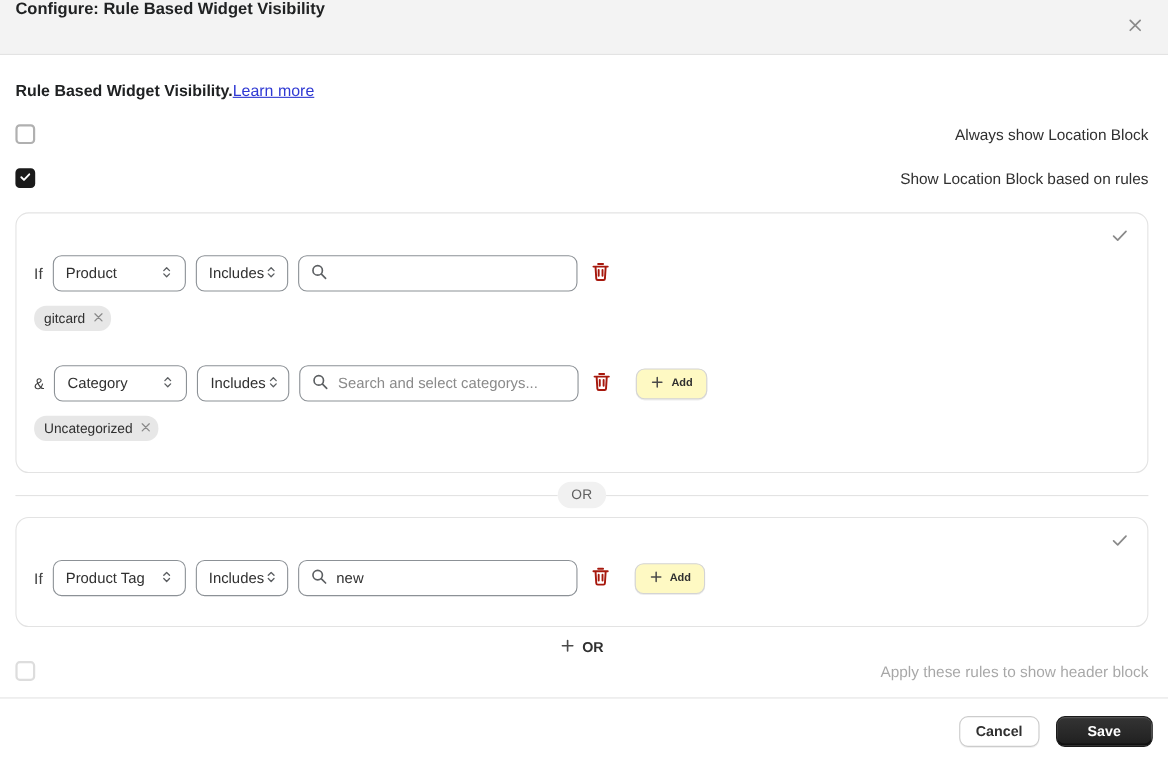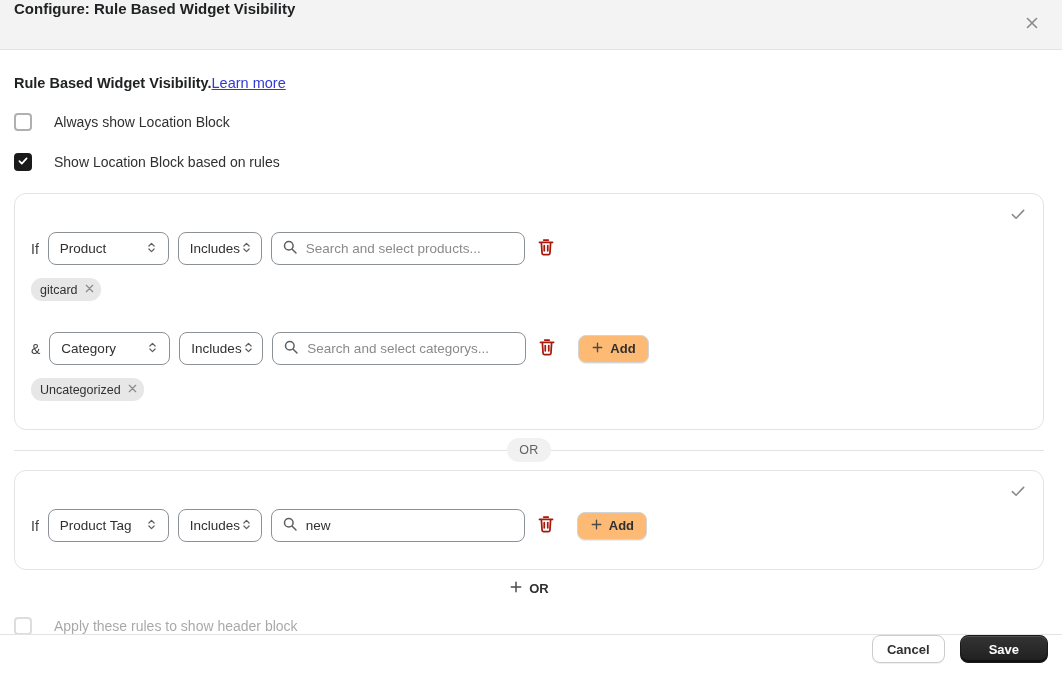--- a/index.html
+++ b/index.html
@@ -16,21 +16,21 @@
     display:flex; justify-content:space-between; padding:0 16px 0 14px;
   }
   .modal-title { font-size:15px; font-weight:700; color:#202223; }
   .close-btn { background:none; border:none; cursor:pointer; display:flex; align-items:center; padding:4px; }
 
   
   .modal-body { flex:1 1 auto; padding:25px 18px 0 14px; overflow:hidden; position:relative; }
   .intro { font-size:14.5px; font-weight:700; color:#202223; }
   .intro a { color:#2f39d3; font-weight:400; text-decoration:underline; cursor:pointer; }
 
-  .cb-row { display:flex; align-items:center; gap:22px; margin-top:22px; }
+  .cb-row { display:flex; align-items:center; gap:22px; margin-top:22px;justify-content:space-between; }
   .checkbox {
     width:18px; height:18px; border:2px solid #b0b0b0; border-radius:4px; background:#fff;
     display:flex; align-items:center; justify-content:center; cursor:pointer; flex:0 0 18px;
   }
   .checkbox.checked { background:#1a1a1a; border-color:#1a1a1a; }
   .cb-label { font-size:14px; color:#303030; }
 
   .rule-card {
     border:1px solid #e3e3e3; border-radius:12px; background:#fff;
     margin-top:22px; padding:38px 16px 28px 16px; position:relative;
@@ -56,23 +56,23 @@
   }
   .search-box input {
     border:none; outline:none; flex:1; font-size:13.5px; color:#303030; background:transparent;
     font-family:"Liberation Sans", sans-serif; min-width:0;
   }
   .search-box input::placeholder { color:#8a8a8a; }
 
   .trash-btn { background:none; border:none; cursor:pointer; display:flex; align-items:center; padding:2px; }
 
   .add-btn {
-    height:28px; margin-left:10px; padding:0 12px; background:#fdba74; cursor:pointer;
+    height:28px; margin-left:10px; padding:0 12px; background:#fef9c3; cursor:pointer;
     border:1px solid #d4d4d4; border-radius:8px; box-shadow:0 1px 0 rgba(0,0,0,.07);
-    display:flex; align-items:center; gap:6px; font-size:13px; font-weight:700; color:#303030;
+    display:flex; align-items:center; gap:6px; font-size:10px; font-weight:700; color:#303030;
     font-family:"Liberation Sans", sans-serif;
     justify-content:space-between;
   }
 
   .tag-row { margin-top:13px; display:flex; }
   .tag {
     display:inline-flex; align-items:center; gap:6px; background:#e7e7e7; border-radius:11px;
     padding:4px 6px 4px 9px; font-size:12.5px; color:#303030;
   }
   .tag-x { background:none; border:none; cursor:pointer; display:flex; align-items:center; padding:0; }
@@ -83,26 +83,26 @@
     background:#f1f1f1; color:#616161; font-size:12.5px; padding:5px 12px;
     border-radius:12px; margin:0 0px; letter-spacing:.3px;
   }
 
   .or-button {
     display:flex; align-items:center; gap:6px; margin:10px auto 0; background:none; border:none;
     cursor:pointer; font-size:13px; font-weight:700; color:#303030;
     font-family:"Liberation Sans", sans-serif;
   }
 
-  .bottom-option { opacity:.42; margin-top:20px; }
+  .bottom-option { opacity:.42; margin-top:4px; }
 
   
   .modal-footer {
     height:60px; flex:0 0 60px; border-top:1px solid #e3e3e3; background:#fff;
-    display:flex; align-items:flex-start; justify-content:flex-end; gap:15px; padding:0 14px;
+    display:flex; align-items:center; justify-content:flex-end; gap:15px; padding:0 14px;
   }
   .btn { height:28px; border-radius:8px; font-size:13px; font-weight:700; cursor:pointer;
     font-family:"Liberation Sans", sans-serif; display:flex; align-items:center; }
   .btn-cancel { padding:0 14px; background:#fff; border:1px solid #ccc; color:#303030;
     box-shadow:0 1px 0 rgba(0,0,0,.06); }
   .btn-save { padding:0 28px; color:#fff; border:1px solid #1a1a1a;
     background:linear-gradient(#343434,#1f1f1f);
     box-shadow:inset 0 1px 0 rgba(255,255,255,.14), inset 0 -2px 0 rgba(0,0,0,.45); }
 </style>
 </head>
@@ -168,21 +168,20 @@
               </svg>
           </span>
         </div>
         <div class="search-box">
           <span>
             <svg width="16" height="16" viewBox="0 0 16 16">
                 <circle cx="6.8" cy="6.8" r="4.3" stroke="#5c5f62" stroke-width="1.5" fill="none"></circle>
                 <path d="M10.2 10.2L14 14" stroke="#5c5f62" stroke-width="1.5" stroke-linecap="round"></path>
               </svg>
           </span>
-          <input type="text" placeholder="Search and select products..." style="">
         </div>
         <button class="trash-btn">
           <span>
             <svg width="20" height="20" viewBox="0 0 16 16">
                 <path d="M6.2 2.4h3.6M2.8 4.3h10.4M4.3 4.3l.55 8.7c.03.55.5 1 1.05 1h4.2c.55 0 1.02-.45 1.05-1l.55-8.7M6.6 6.8v4.2M9.4 6.8v4.2" stroke="#a7180d" stroke-width="1.4" fill="none" stroke-linecap="round" stroke-linejoin="round"></path>
               </svg>
           </span>
         </button>
       </div>
 

